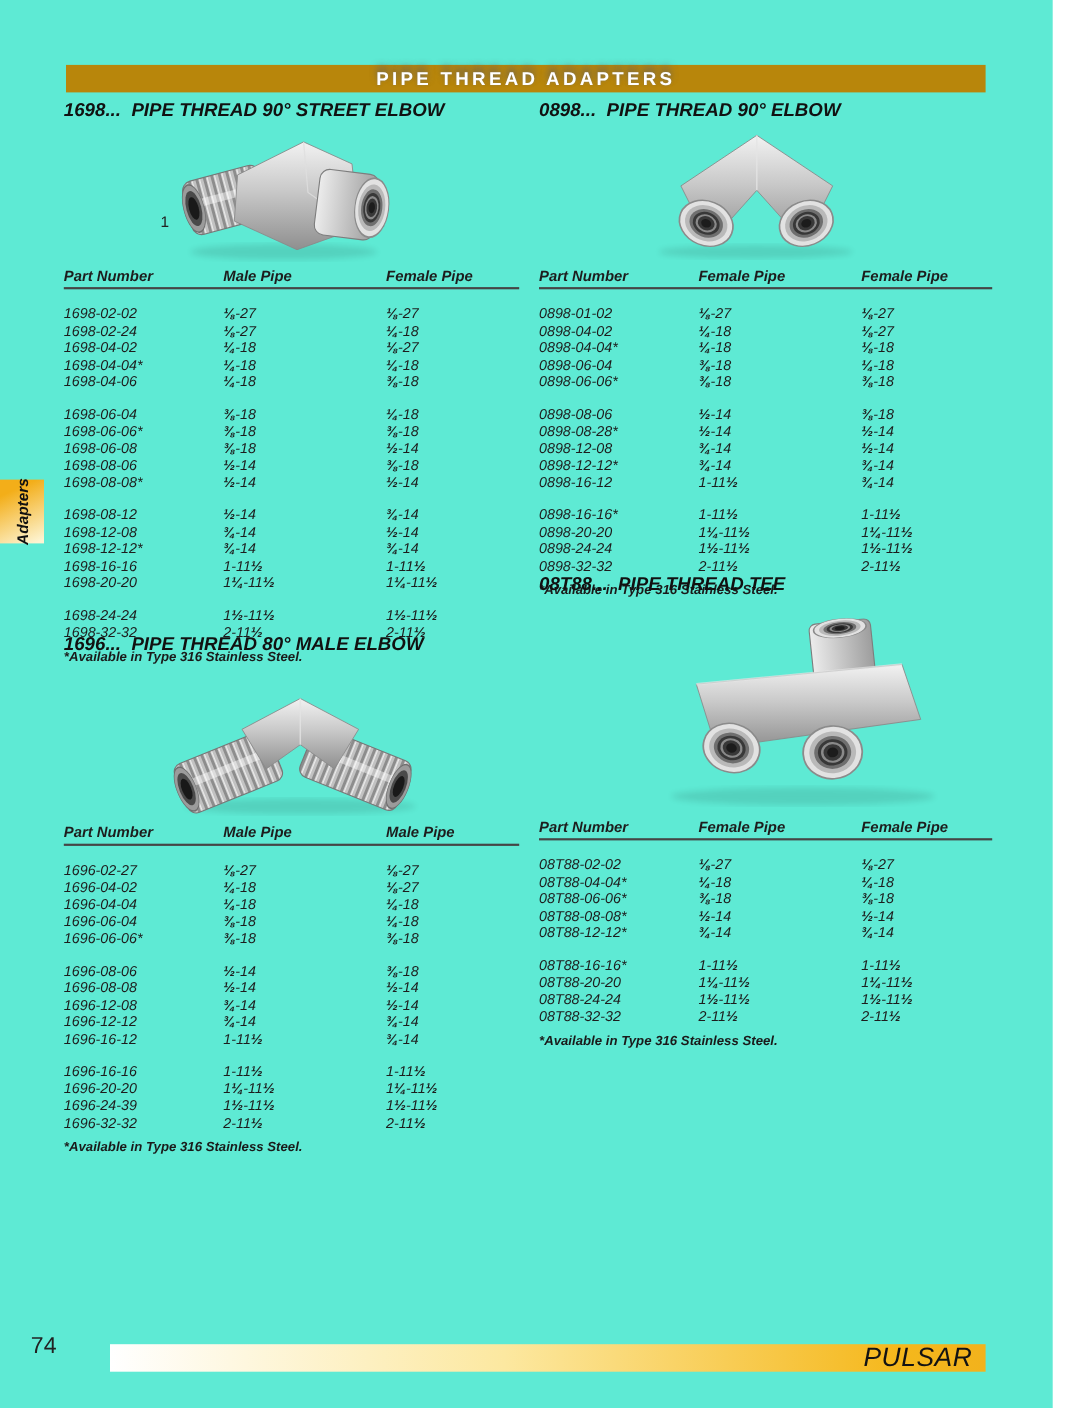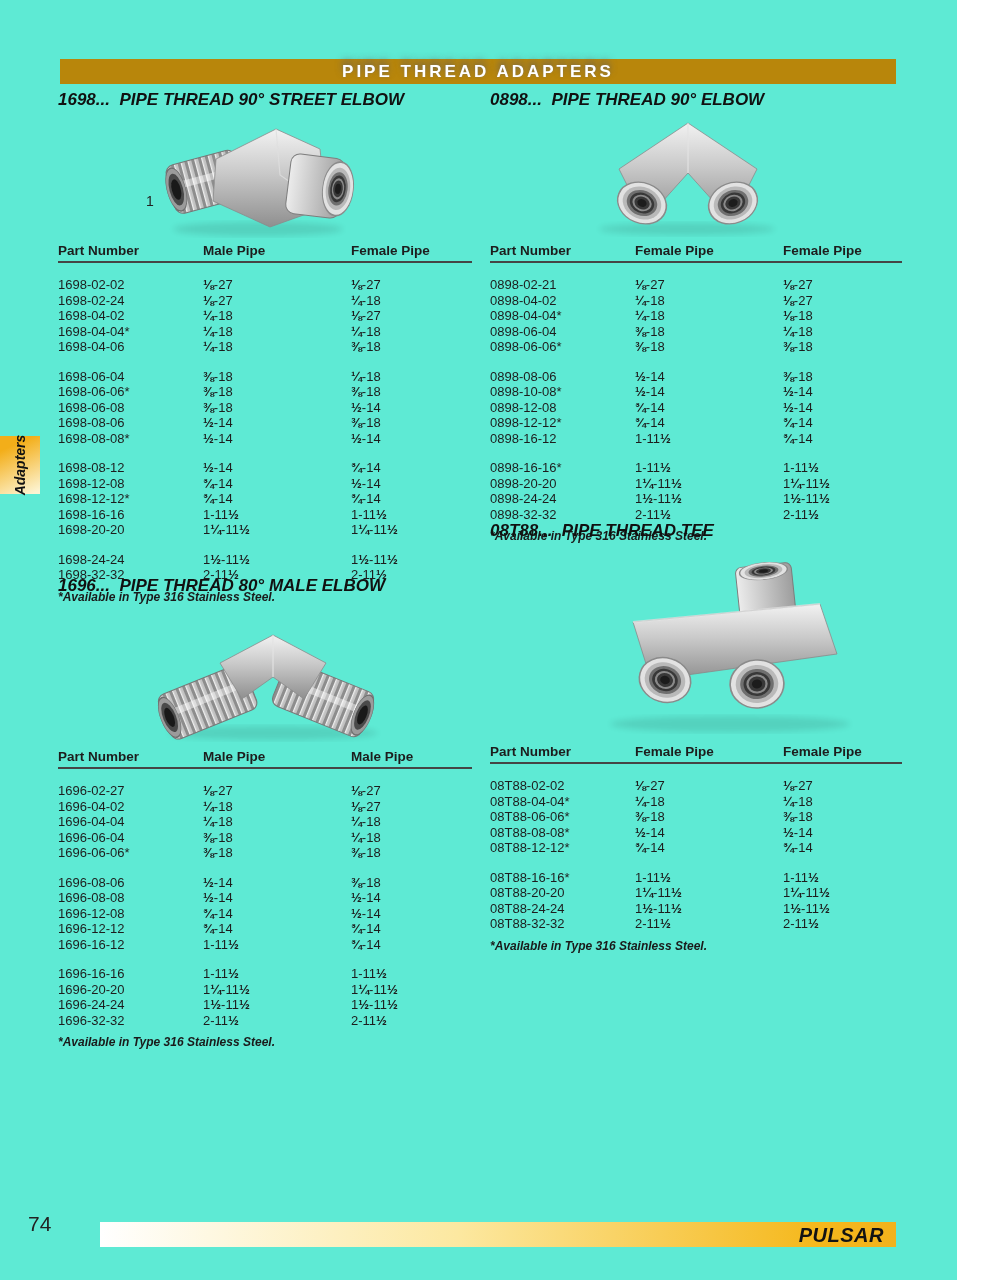--- a/index.html
+++ b/index.html
@@ -29,34 +29,34 @@
 
   .figure{position:relative;}
   #sec-1698 .figure{height:128px;}
   #sec-0898 .figure{height:128px;}
   #sec-1696 .figure{height:148px;}
   #sec-08t88 .figure{height:198px;}
   .figure svg{position:absolute;}
   .img-label{position:absolute;font-size:14px;color:#222;}
 
   
-  .ptable{font-size:13px;}
+  .ptable{font-size:13px;font-style:italic;}
   .thead,.trow{display:grid;grid-template-columns:145px 148px 1fr;}
   .thead{font-weight:bold;font-size:13.5px;padding-bottom:3px;border-bottom:2px solid #454545;margin-bottom:2px;}
   .trow{line-height:15.5px;}
   .tgroup{margin-bottom:13px;margin-top:14px;}
   .td b{font-weight:bold;}
   .footnote{font-style:italic;font-size:12px;margin:-6px 0 0;color:#1a1a1a;font-weight:bold;}
 
   
   .page-num{position:absolute;left:28px;top:1212px;font-size:21px;color:#222;}
   .footer-bar{position:absolute;left:100px;top:1222px;width:796px;height:25px;
               background:linear-gradient(to right,#ffffff,#FCE8A0 45%,#F5B81C 90%,#F2B21C);}
   .brand{position:absolute;right:12px;top:50%;transform:translateY(-50%);
-         font-weight:bold;font-style:italic;font-size:20px;letter-spacing:.5px;color:#131313;}
+         font-weight:normal;font-style:italic;font-size:24px;letter-spacing:.5px;color:#131313;}
 </style>
 </head>
 <body>
 
 <div class="page">
 
   <svg width="0" height="0" style="position:absolute" aria-hidden="true">
     <defs>
       <linearGradient id="met" x1="0" y1="0" x2="0" y2="1">
         <stop offset="0" stop-color="#f2f2f2"></stop>
@@ -242,21 +242,21 @@
       </svg>
     </div>
     <div class="ptable">
         <div class="thead">
           <div class="th c0">Part Number</div>
           <div class="th c1">Female Pipe</div>
           <div class="th c2">Female Pipe</div>
         </div>
         <div class="tgroup">
           <div class="trow">
-            <div class="td c0">0898-02-21</div>
+            <div class="td c0">0898-01-02</div>
             <div class="td c1"><b>⅛</b>-27</div>
             <div class="td c2"><b>⅛</b>-27</div>
           </div>
           <div class="trow">
             <div class="td c0">0898-04-02</div>
             <div class="td c1"><b>¼</b>-18</div>
             <div class="td c2"><b>⅛</b>-27</div>
           </div>
           <div class="trow">
             <div class="td c0">0898-04-04*</div>
@@ -274,21 +274,21 @@
             <div class="td c2"><b>⅜</b>-18</div>
           </div>
         </div>
         <div class="tgroup">
           <div class="trow">
             <div class="td c0">0898-08-06</div>
             <div class="td c1"><b>½</b>-14</div>
             <div class="td c2"><b>⅜</b>-18</div>
           </div>
           <div class="trow">
-            <div class="td c0">0898-10-08*</div>
+            <div class="td c0">0898-08-28*</div>
             <div class="td c1"><b>½</b>-14</div>
             <div class="td c2"><b>½</b>-14</div>
           </div>
           <div class="trow">
             <div class="td c0">0898-12-08</div>
             <div class="td c1"><b>¾</b>-14</div>
             <div class="td c2"><b>½</b>-14</div>
           </div>
           <div class="trow">
             <div class="td c0">0898-12-12*</div>
@@ -415,21 +415,21 @@
             <div class="td c0">1696-16-16</div>
             <div class="td c1">1-11<b>½</b></div>
             <div class="td c2">1-11<b>½</b></div>
           </div>
           <div class="trow">
             <div class="td c0">1696-20-20</div>
             <div class="td c1">1<b>¼</b>-11<b>½</b></div>
             <div class="td c2">1<b>¼</b>-11<b>½</b></div>
           </div>
           <div class="trow">
-            <div class="td c0">1696-24-24</div>
+            <div class="td c0">1696-24-39</div>
             <div class="td c1">1<b>½</b>-11<b>½</b></div>
             <div class="td c2">1<b>½</b>-11<b>½</b></div>
           </div>
           <div class="trow">
             <div class="td c0">1696-32-32</div>
             <div class="td c1">2-11<b>½</b></div>
             <div class="td c2">2-11<b>½</b></div>
           </div>
         </div>
       </div>

